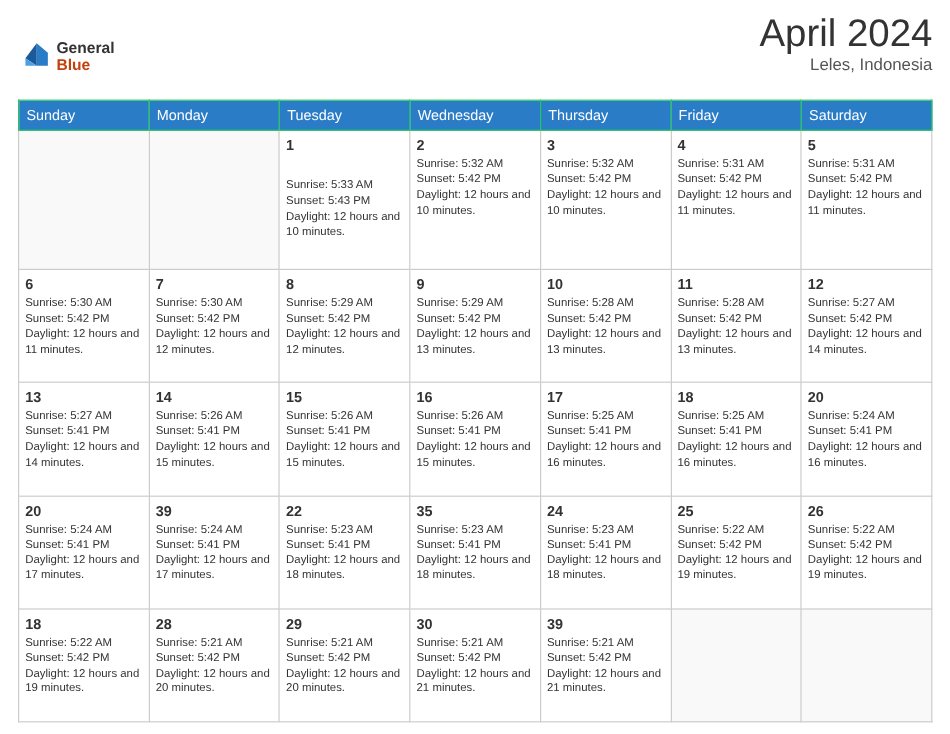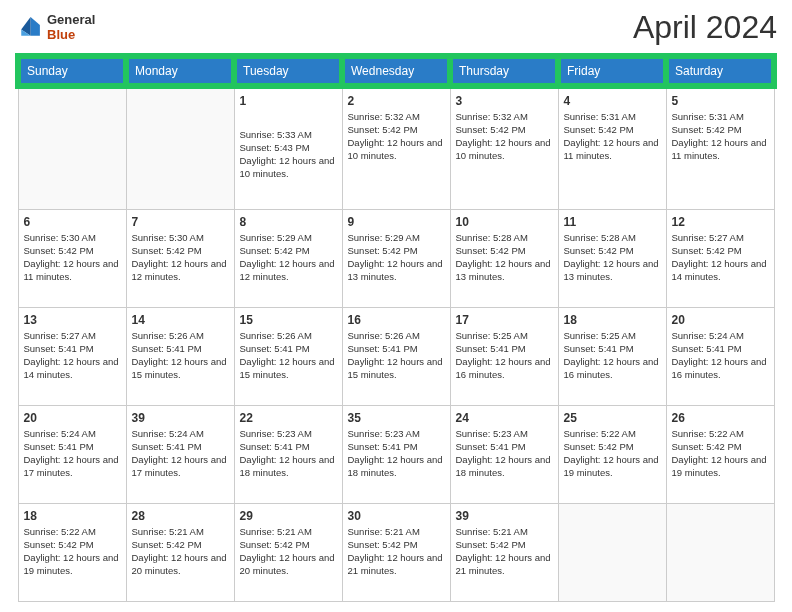--- a/index.html
+++ b/index.html
@@ -13,22 +13,22 @@
     .page {
       width: 792px;
       height: 612px;
       padding: 10px 15px;
       display: flex;
       flex-direction: column;
     }
     .header {
       display: flex;
       justify-content: space-between;
-      align-items: center;
-      margin-bottom: 8px;
+      align-items: flex-end;
+      margin-bottom: 22px;
     }
     .logo {
       display: flex;
       align-items: center;
       gap: 4px;
     }
     .logo-text {
       display: flex;
       flex-direction: column;
       font-size: 13px;
@@ -61,21 +61,21 @@
       flex: 1;
       font-size: 10px;
     }
     .calendar thead th {
       background: #2a7cc7;
       color: #fff;
       padding: 5px 6px;
       text-align: left;
       font-size: 12px;
       font-weight: normal;
-      border: 6px solid #22c55e;
+      border: 1px solid #22c55e;
     }
     .calendar tbody td {
       vertical-align: top;
       padding: 4px 5px;
       border: 1px solid #ccc;
       width: calc(100% / 7);
       min-height: 70px;
       background: #fff;
       font-size: 10px;
       color: #333;
@@ -107,20 +107,21 @@
         <polygon points="20,4 20,28 8,20" fill="#1a5a9a"></polygon>
         <polygon points="8,20 20,28 8,28" fill="#4aa0e0"></polygon>
       </svg>
       <div class="logo-text">
         <span>General</span>
         <span>Blue</span>
       </div>
     </div>
     <div class="title-block">
       <h1>April 2024</h1>
+      <h2>Leles, Indonesia</h2>
     </div>
   </div>
 
   <table class="calendar">
     <thead>
       <tr>
       <th>Sunday</th>
           <th>Monday</th>
           <th>Tuesday</th>
           <th>Wednesday</th>

